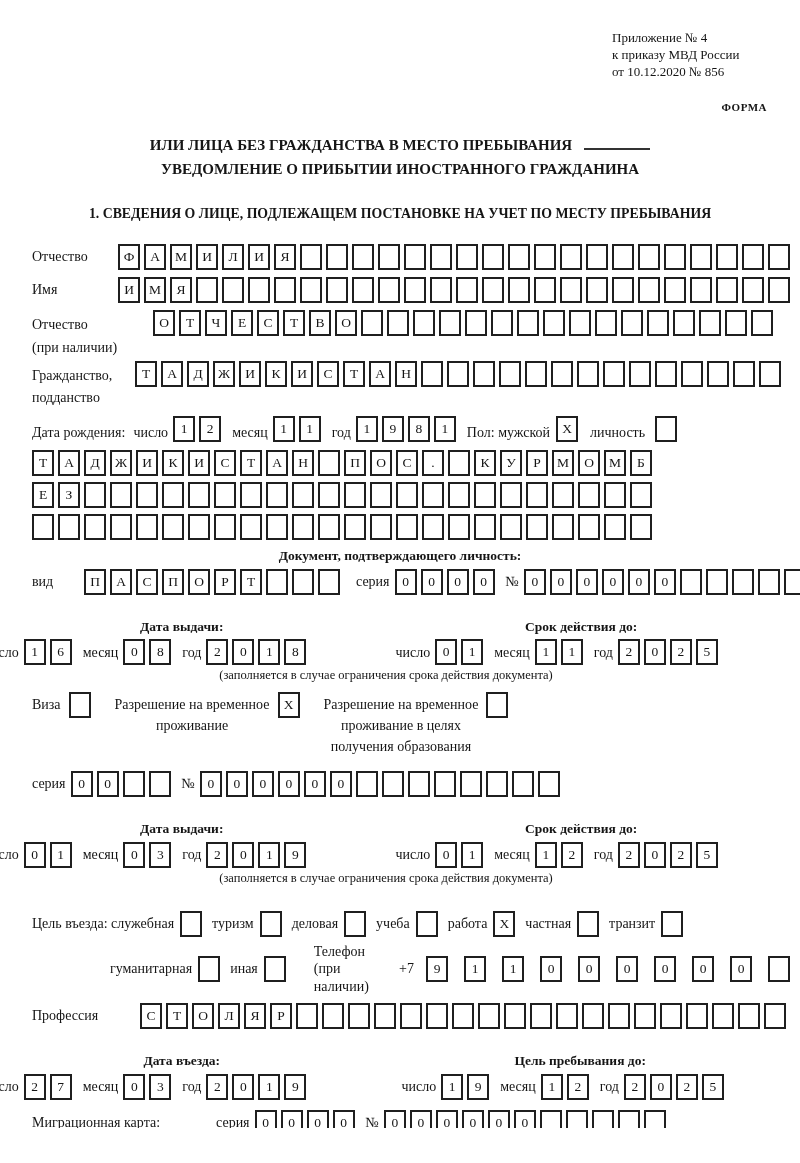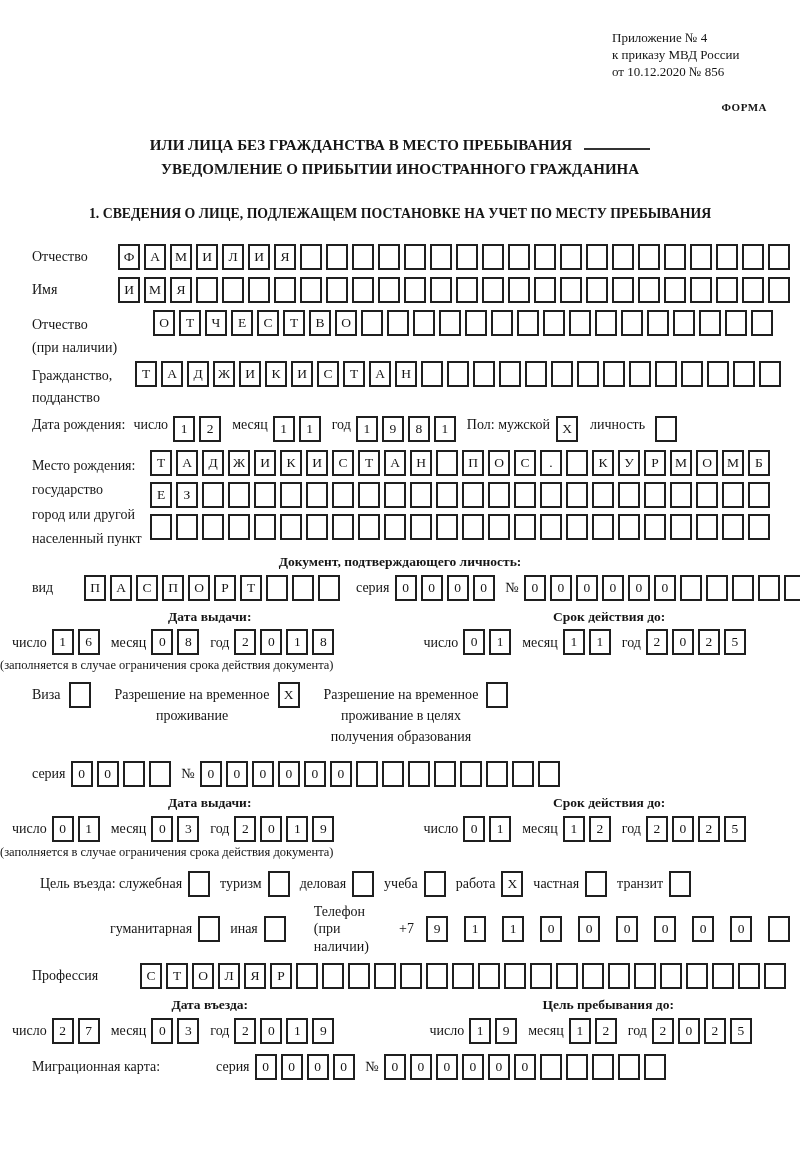--- a/index.html
+++ b/index.html
@@ -22,31 +22,31 @@
   .cell{
     flex:none;box-sizing:border-box;width:22px;height:26px;margin-right:4px;
     border:2px solid #1f1f1f;text-align:center;font-size:13.5px;line-height:21px;
     font-family:"Liberation Serif","DejaVu Serif",serif;
   }
   .inline-cells{display:inline-flex;vertical-align:middle;margin:0 7px 0 5px;}
   .w86{width:86px;} .w103{width:103px;} .w121{width:121px;} .w118{width:118px;} .w52{width:52px;}
   .two-line{line-height:1.6;}
   .stack .cells{margin-bottom:6px;}
   .doc-heading{text-align:center;font-weight:bold;font-size:13.5px;margin-top:10px;}
-  .date-line{display:flex;padding-left:44px;margin-top:8px;}
+  .date-line{display:flex;padding-left:16px;margin-top:24px;}
   .date-group{flex:none;}
   .date-heading{text-align:center;font-weight:bold;font-size:13.5px;margin-bottom:4px;}
   .date-fields{display:flex;align-items:center;white-space:nowrap;}
-  .footnote{font-size:12.5px;text-align:left;padding-right:28px;margin-top:3px;}
+  .footnote{font-size:12.5px;text-align:center;padding-right:28px;margin-top:3px;}
   .intro{padding-left:32px;margin-top:12px;line-height:1.8;}
   .optrow{display:flex;align-items:flex-start;padding-left:32px;margin-top:6px;}
   .opt{display:flex;align-items:flex-start;}
   .opt .opt-label{text-align:center;padding-top:4px;line-height:1.5;}
   .opt .cell{margin-left:8px;margin-top:2px;}
-  .purpose-row{display:flex;align-items:center;padding-left:40px;margin-top:10px;flex-wrap:nowrap;}
+  .purpose-row{display:flex;align-items:center;padding-left:32px;margin-top:24px;flex-wrap:nowrap;}
   .purpose-row .cell{margin-left:6px;margin-right:10px;}
   .phone-prefix{margin:0 6px 0 14px;}
 </style>
 </head>
 <body>
 
 <div class="page">
 
   <div class="appendix">
     <div>Приложение № 4</div>
@@ -189,21 +189,21 @@
         <span class="cell"></span>
         <span class="cell"></span>
         <span class="cell"></span>
         <span class="cell"></span>
         <span class="cell"></span>
         <span class="cell"></span>
         <span class="cell"></span>
       </div>
   </div>
 
-  <div class="row" style="margin-top:6px;align-items:flex-start;">
+  <div class="row" style="margin-top:6px;align-items:flex-end;">
     <span>Дата рождения:</span>
     <span style="margin-left:8px;">число</span>
     <span class="cells inline-cells">
         <span class="cell">1</span>
         <span class="cell">2</span>
       </span>
     <span>месяц</span>
     <span class="cells inline-cells">
         <span class="cell">1</span>
         <span class="cell">1</span>
@@ -215,26 +215,20 @@
         <span class="cell">8</span>
         <span class="cell">1</span>
       </span>
     <span>Пол: мужской</span>
     <span class="cell" style="margin-left:6px;">X</span>
     <span style="margin-left:8px;">личность</span>
     <span class="cell" style="margin-left:10px;"></span>
   </div>
 
   <div class="row stack" style="margin-top:8px;">
-    <div class="lbl w118" style="line-height:1.75;">
-      <div>Место рождения:</div>
-      <div>государство</div>
-      <div>город или другой</div>
-      <div>населенный пункт</div>
-    </div>
     <div>
       <div class="cells">
           <span class="cell">Т</span>
           <span class="cell">А</span>
           <span class="cell">Д</span>
           <span class="cell">Ж</span>
           <span class="cell">И</span>
           <span class="cell">К</span>
           <span class="cell">И</span>
           <span class="cell">С</span>

